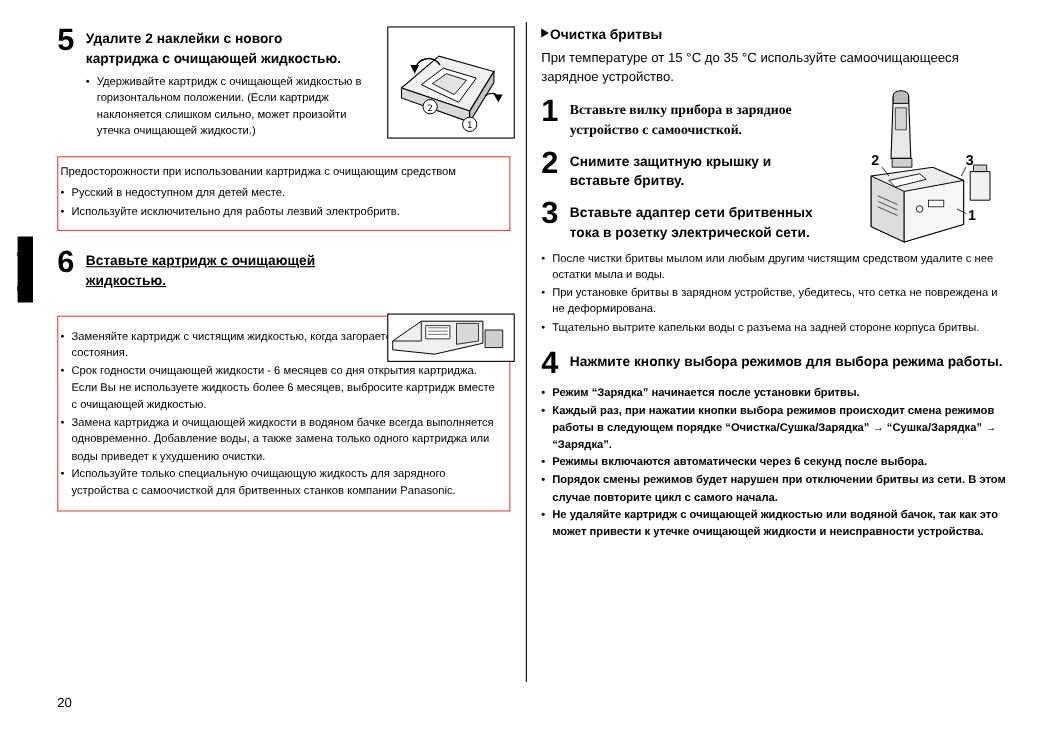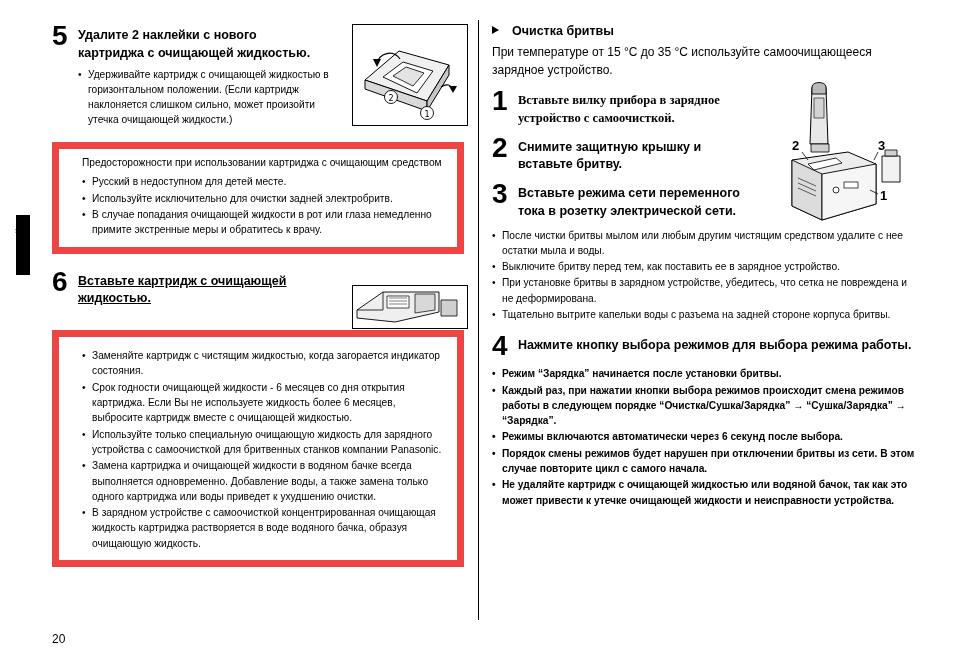--- a/index.html
+++ b/index.html
@@ -106,22 +106,22 @@
     position: absolute;
     left: 0;
     top: 0;
   }
   ul.bul.indent {
     margin-left: 26px;
   }
 
   
   .note-box {
-    border: 7px solid #ef4444;
-    padding: 7px 9px 8px 23px;
+    border: 1px solid #ef4444;
+    padding: 7px 9px 8px 2px;
     margin: 10px 0 6px 0;
   }
   .note-box .nb-head {
     font-size: 10.2px;
     line-height: 1.45;
     margin-bottom: 2px;
   }
   .note-box ul.bul li {
     font-size: 10.2px;
     line-height: 1.5;
@@ -134,21 +134,21 @@
     background: #fff;
   }
   .img-frame svg { display: block; }
 
   
   .sec-head {
     font-size: 12.5px;
     font-weight: bold;
     display: flex;
     align-items: center;
-    gap: 13px;
+    gap: 1px;
   }
   .tri {
     display: inline-block;
     width: 0; height: 0;
     border-left: 7px solid #000;
     border-top: 4.5px solid transparent;
     border-bottom: 4.5px solid transparent;
     position: relative;
     top: -1px;
   }
@@ -186,37 +186,35 @@
       <div class="step-title" style="width:248px;">Удалите 2 наклейки с нового картриджа с очищающей жидкостью.</div>
     </div>
     <ul class="bul indent" style="width:262px;">
       <li>Удерживайте картридж с очищающей жидкостью в горизонтальном положении. (Если картридж наклоняется слишком сильно, может произойти утечка очищающей жидкости.)</li>
     </ul>
 
     <div class="note-box" style="margin-top:14px;">
       <div class="nb-head">Предосторожности при использовании картриджа с очищающим средством</div>
       <ul class="bul">
         <li>Русский в недоступном для детей месте.</li>
-        <li>Используйте исключительно для очистки задней электробритв.</li>
-        <li>В случае попадания очищающей жидкости в рот или глаза немедленно примите экстренные меры и обратитесь к врачу.</li>
+        <li>Используйте исключительно для работы лезвий электробритв.</li>
       </ul>
     </div>
 
     <div class="step" style="margin-top:16px;">
       <div class="step-num">6</div>
       <div class="step-title" style="width:248px;text-decoration:underline;">Вставьте картридж с очищающей жидкостью.</div>
     </div>
 
     <div class="note-box" style="margin-top:22px;">
       <ul class="bul">
         <li>Заменяйте картридж с чистящим жидкостью, когда загорается индикатор состояния.</li>
         <li>Срок годности очищающей жидкости - 6 месяцев со дня открытия картриджа. Если Вы не используете жидкость более 6 месяцев, выбросите картридж вместе с очищающей жидкостью.</li>
+        <li>Замена картриджа и очищающей жидкости в водяном бачке всегда выполняется одновременно. Добавление воды, а также замена только одного картриджа или воды приведет к ухудшению очистки.</li>
         <li>Используйте только специальную очищающую жидкость для зарядного устройства с самоочисткой для бритвенных станков компании Panasonic.</li>
-        <li>Замена картриджа и очищающей жидкости в водяном бачке всегда выполняется одновременно. Добавление воды, а также замена только одного картриджа или воды приведет к ухудшению очистки.</li>
-        <li>В зарядном устройстве с самоочисткой концентрированная очищающая жидкость картриджа растворяется в воде водяного бачка, образуя очищающую жидкость.</li>
       </ul>
     </div>
   </div>
 
   <div class="img-frame" style="left:352px; top:24px; width:114px; height:100px;">
     <svg width="112" height="98" viewBox="0 0 112 98">
 
       <path d="M12 55 L46 26 L96 40 L74 76 Z" fill="#f0f0f0" stroke="#000" stroke-width="1"></path>
       <path d="M12 55 L12 64 L74 86 L74 76 Z" fill="#d9d9d9" stroke="#000" stroke-width="1"></path>
       <path d="M74 76 L96 40 L96 50 L74 86 Z" fill="#c6c6c6" stroke="#000" stroke-width="1"></path>
@@ -263,26 +261,25 @@
       <div class="step-title rt rt-step-wrap" style="width:228px;">Вставьте вилку прибора в зарядное устройство с самоочисткой.</div>
     </div>
 
     <div class="step" style="margin-top:8px;">
       <div class="step-num">2</div>
       <div class="step-title rt" style="width:228px;">Снимите защитную крышку и вставьте бритву.</div>
     </div>
 
     <div class="step" style="margin-top:8px;">
       <div class="step-num">3</div>
-      <div class="step-title rt" style="width:228px;">Вставьте режима сети переменного тока в розетку электрической сети.</div>
+      <div class="step-title rt" style="width:228px;">Вставьте адаптер сети бритвенных тока в розетку электрической сети.</div>
     </div>
 
     <ul class="bul" style="margin-top:7px; width:426px;">
       <li>После чистки бритвы мылом или любым другим чистящим средством удалите с нее остатки мыла и воды.</li>
-      <li>Выключите бритву перед тем, как поставить ее в зарядное устройство.</li>
       <li>При установке бритвы в зарядном устройстве, убедитесь, что сетка не повреждена и не деформирована.</li>
       <li>Тщательно вытрите капельки воды с разъема на задней стороне корпуса бритвы.</li>
     </ul>
 
     <div class="step" style="margin-top:12px;">
       <div class="step-num">4</div>
       <div class="step-title rt" style="width:400px;">Нажмите кнопку выбора режимов для выбора режима работы.</div>
     </div>
 
     <ul class="bul" style="margin-top:6px; width:426px;font-weight:bold;">

